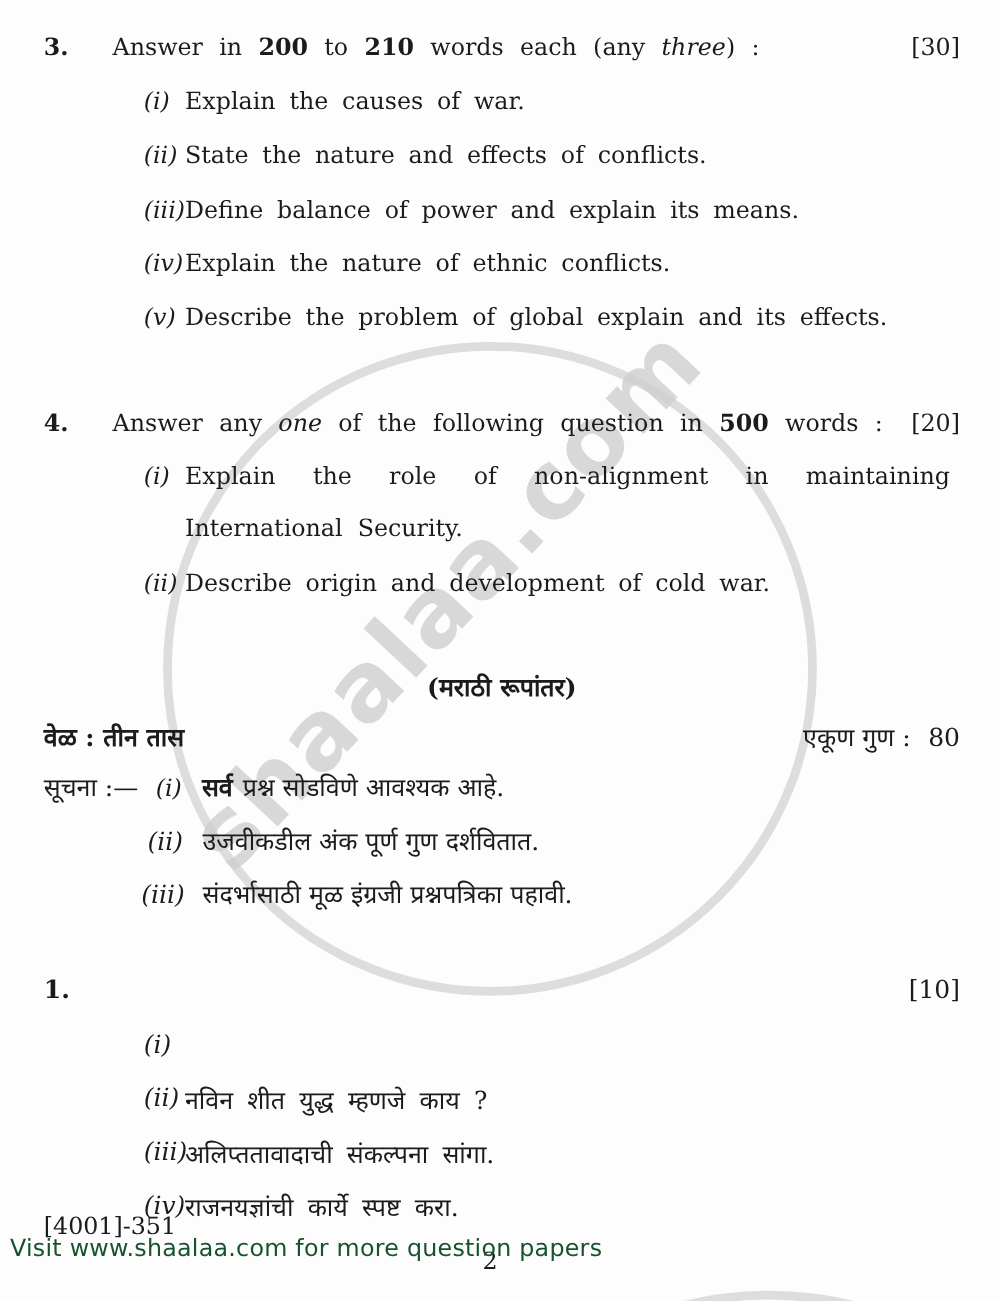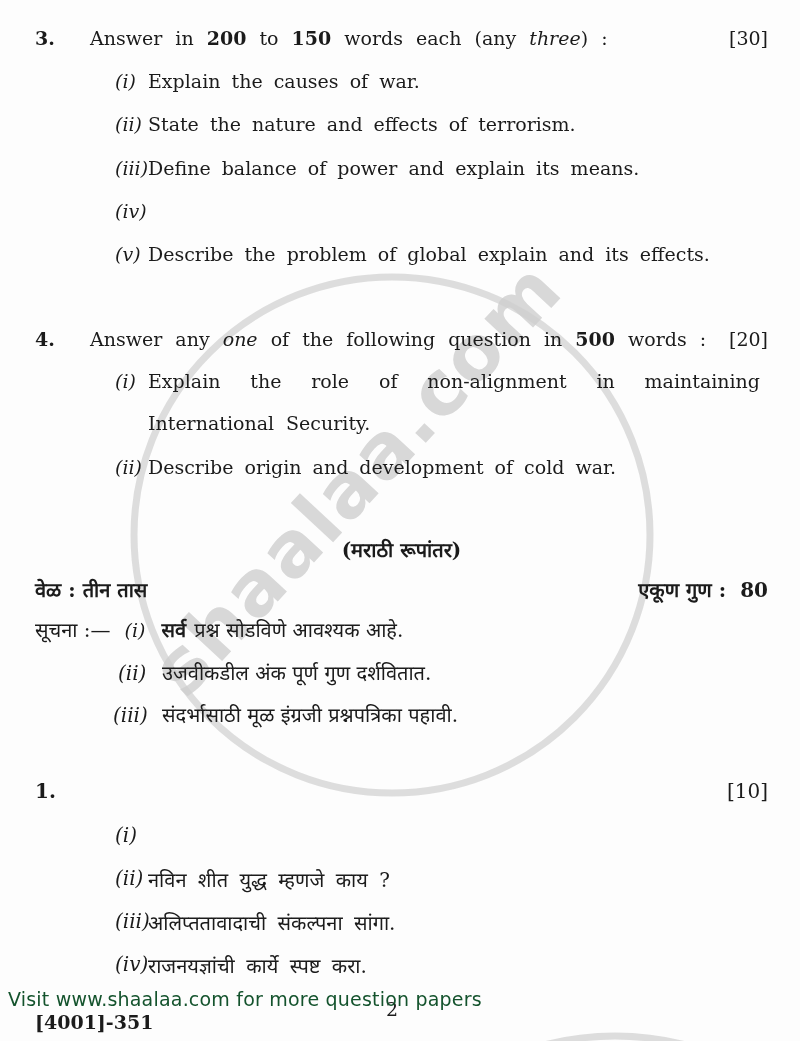--- a/index.html
+++ b/index.html
@@ -20,67 +20,68 @@
   .item{left:115px;display:flex;align-items:flex-start;}
   .ilabel{font-style:italic;width:33px;flex:none;}
   .itext{word-spacing:5px;white-space:nowrap;}
   .wraptext{word-spacing:6px;white-space:normal;width:612px;
     text-align:justify;line-height:42px;}
   .dev{font-size:20px;}
   .dev .b{font-weight:bold;}
   .center-row{text-align:center;font-weight:bold;}
   .space-between{display:flex;justify-content:space-between;align-items:flex-end;}
   .bold{font-weight:bold;}
-  .totgrp span{font-weight:bold;}
+  .totgrp span{font-weight:normal;}
   .totgrp .val{margin-left:14px;}
   .suchna-line{display:flex;align-items:baseline;}
   .suchna-line .slabel{font-weight:normal;margin-right:14px;}
   .suchna-line .ilab{font-style:italic;font-size:19px;margin-right:16px;}
   .suchna-line .sbold{font-weight:bold;margin-right:8px;}
   .instr-item{left:118px;display:flex;align-items:baseline;}
   .instr-item .ilabel{width:44px;}
-  .footer-code{position:absolute;left:35px;top:1011px;font-weight:bold;}
+  .footer-code{position:absolute;left:35px;top:970px;font-weight:normal;}
   .footer-page{position:absolute;left:386px;top:998px;}
   .footer-visit{
     position:absolute;left:8px;top:988px;
     font-family:"DejaVu Sans","Liberation Sans",sans-serif;
     font-size:19px;color:#14532d;letter-spacing:0.2px;
   }
 </style>
 </head>
 <body>
 
 <div class="page">
 
   <svg class="wm-svg" width="800" height="1041" viewBox="0 0 800 1041">
     <circle cx="392" cy="535" r="258" fill="none" stroke-width="7" opacity="0.85" stroke="#d7d7d7"></circle>
     <circle cx="615" cy="1318" r="282" fill="none" stroke-width="7" opacity="0.85" stroke="#d7d7d7"></circle>
     <text x="356" y="505" text-anchor="middle" transform="rotate(-47 356 478)" font-family="DejaVu Sans, Liberation Sans, sans-serif" font-size="76" font-weight="bold" letter-spacing="2" opacity="0.8" fill="#cfcfcf">shaalaa.com</text>
   </svg>
 
   <div class="row hrow" style="top:27px">
     <span class="qnum">3.</span>
-    <span class="htext"><span>Answer in</span> <span class="b">200</span> <span>to</span> <span class="b">150</span> <span>words each (any</span> <span class="it">three</span><span>) :</span></span>
+    <span class="htext"><span>Answer in</span> <span class="b">200</span> <span>to</span> <span class="b">210</span> <span>words each (any</span> <span class="it">three</span><span>) :</span></span>
     <span class="marks">[30]</span>
   </div>
 
   <div class="row item" style="top:70px">
     <span class="ilabel">(i)</span>
     <span class="itext">Explain the causes of war.</span>
   </div>
   <div class="row item" style="top:113px">
     <span class="ilabel">(ii)</span>
-    <span class="itext">State the nature and effects of terrorism.</span>
+    <span class="itext">State the nature and effects of conflicts.</span>
   </div>
   <div class="row item" style="top:157px">
     <span class="ilabel">(iii)</span>
     <span class="itext">Define balance of power and explain its means.</span>
   </div>
   <div class="row item" style="top:200px">
     <span class="ilabel">(iv)</span>
+    <span class="itext">Explain the nature of ethnic conflicts.</span>
   </div>
   <div class="row item" style="top:243px">
     <span class="ilabel">(v)</span>
     <span class="itext">Describe the problem of global explain and its effects.</span>
   </div>
 
   <div class="row hrow" style="top:328px">
     <span class="qnum">4.</span>
     <span class="htext"><span>Answer any</span> <span class="it">one</span> <span>of the following question in</span> <span class="b">500</span> <span>words :</span></span>
     <span class="marks">[20]</span>

